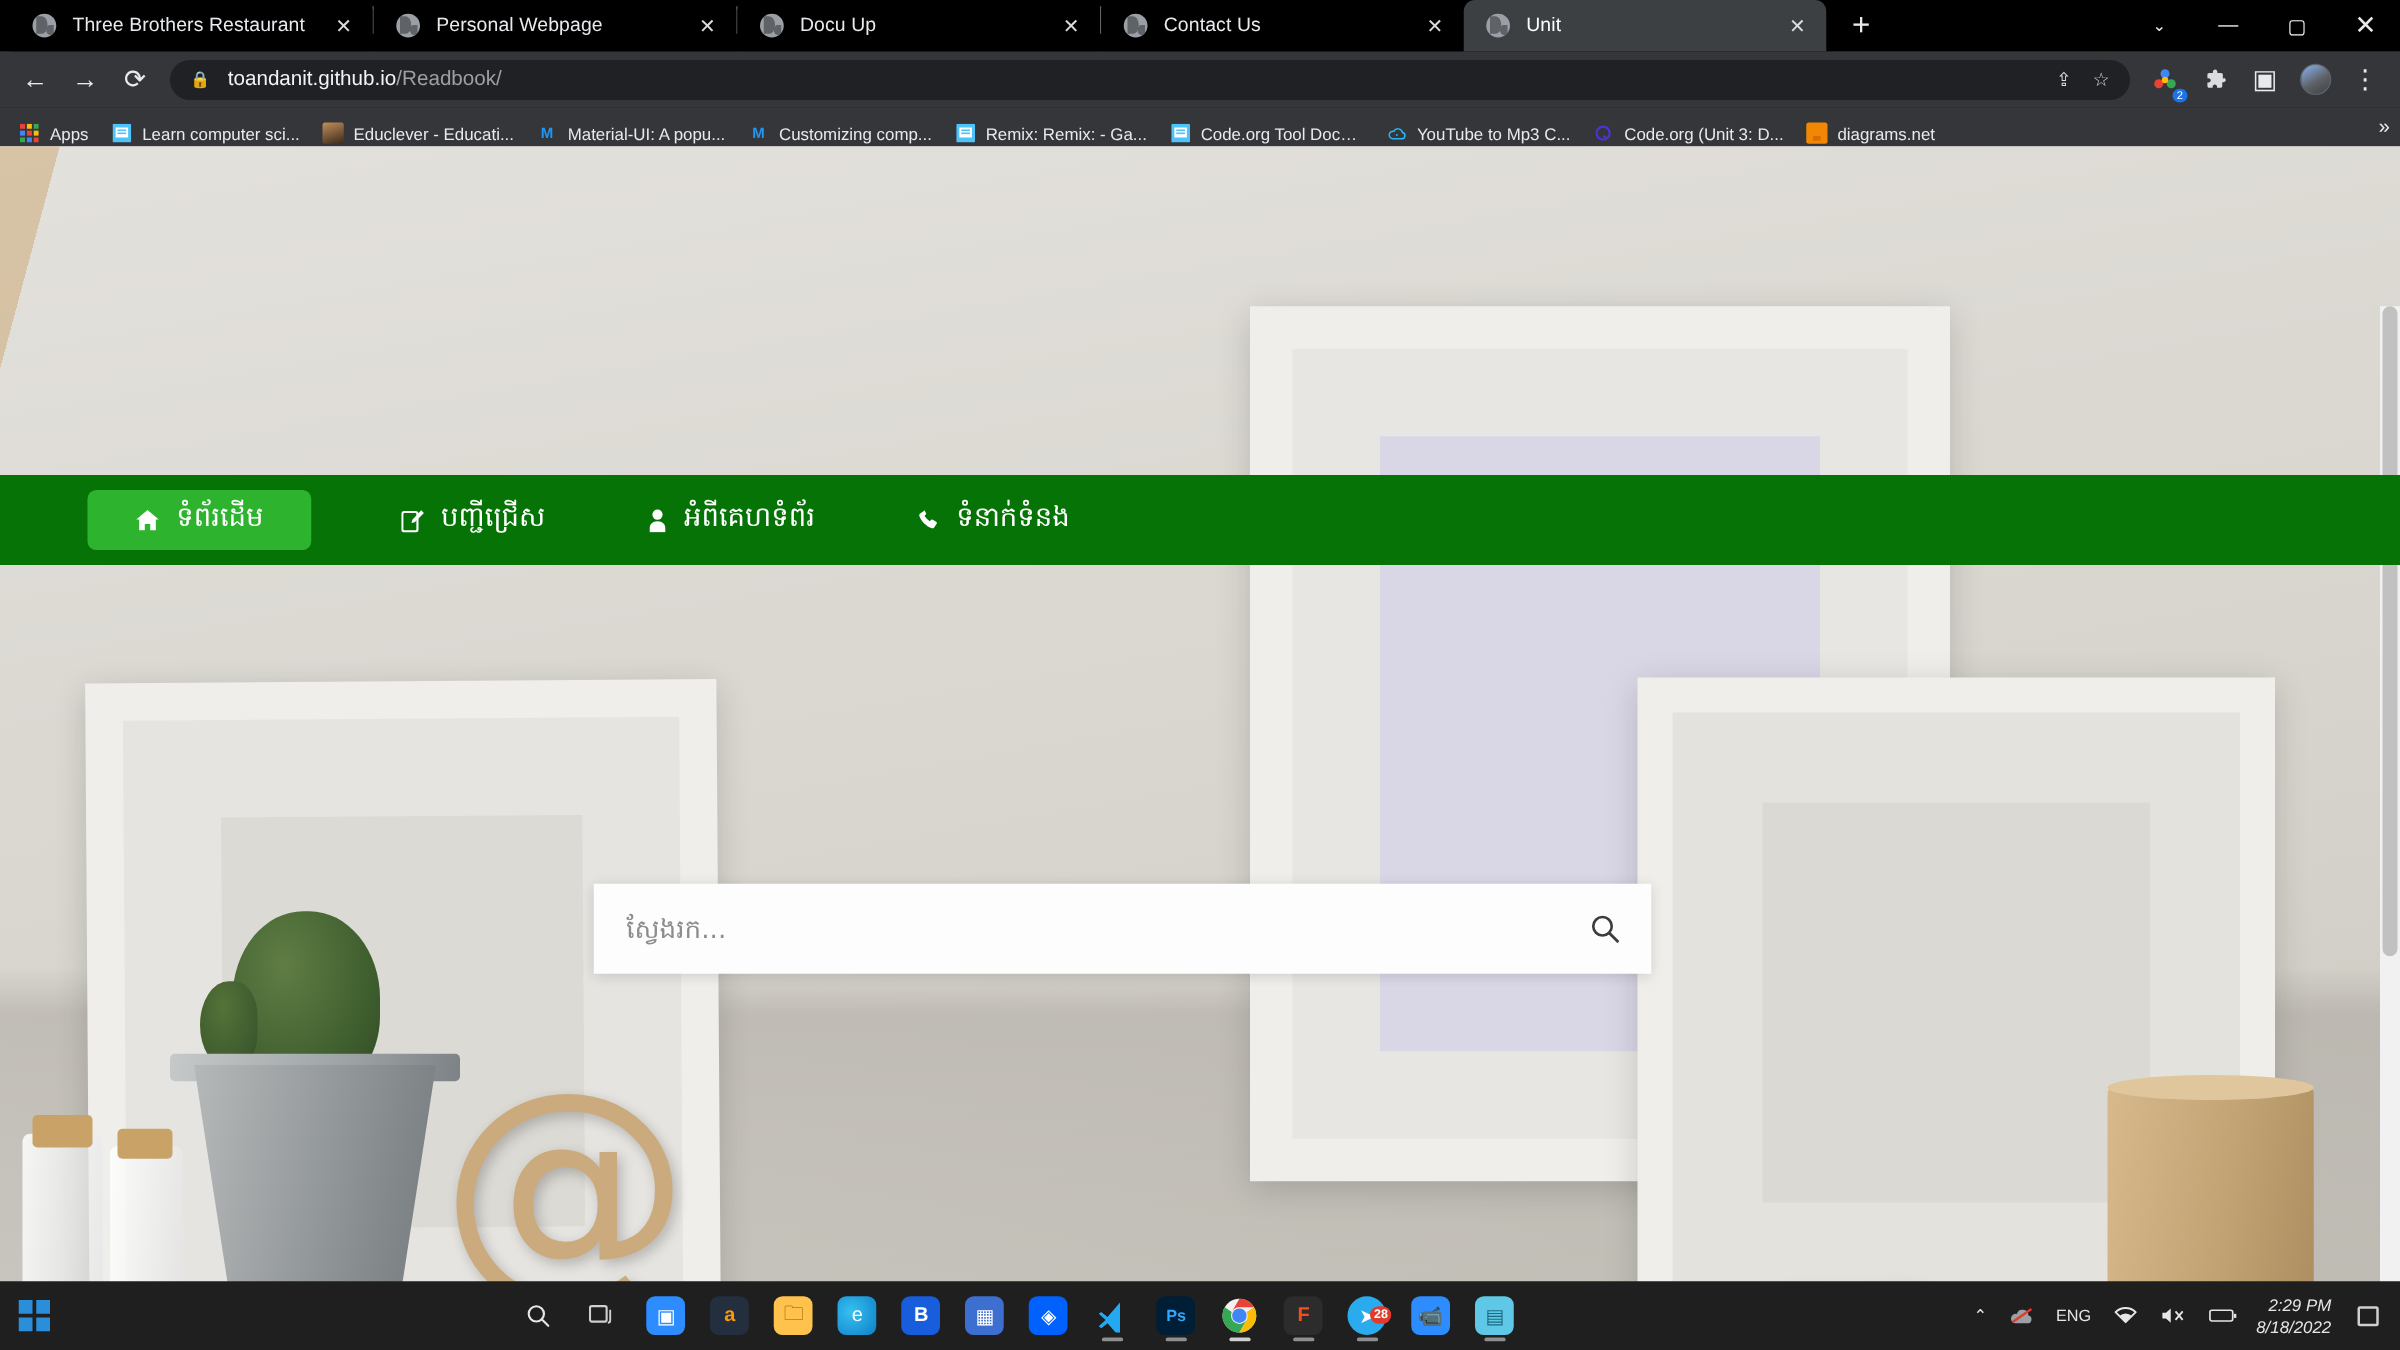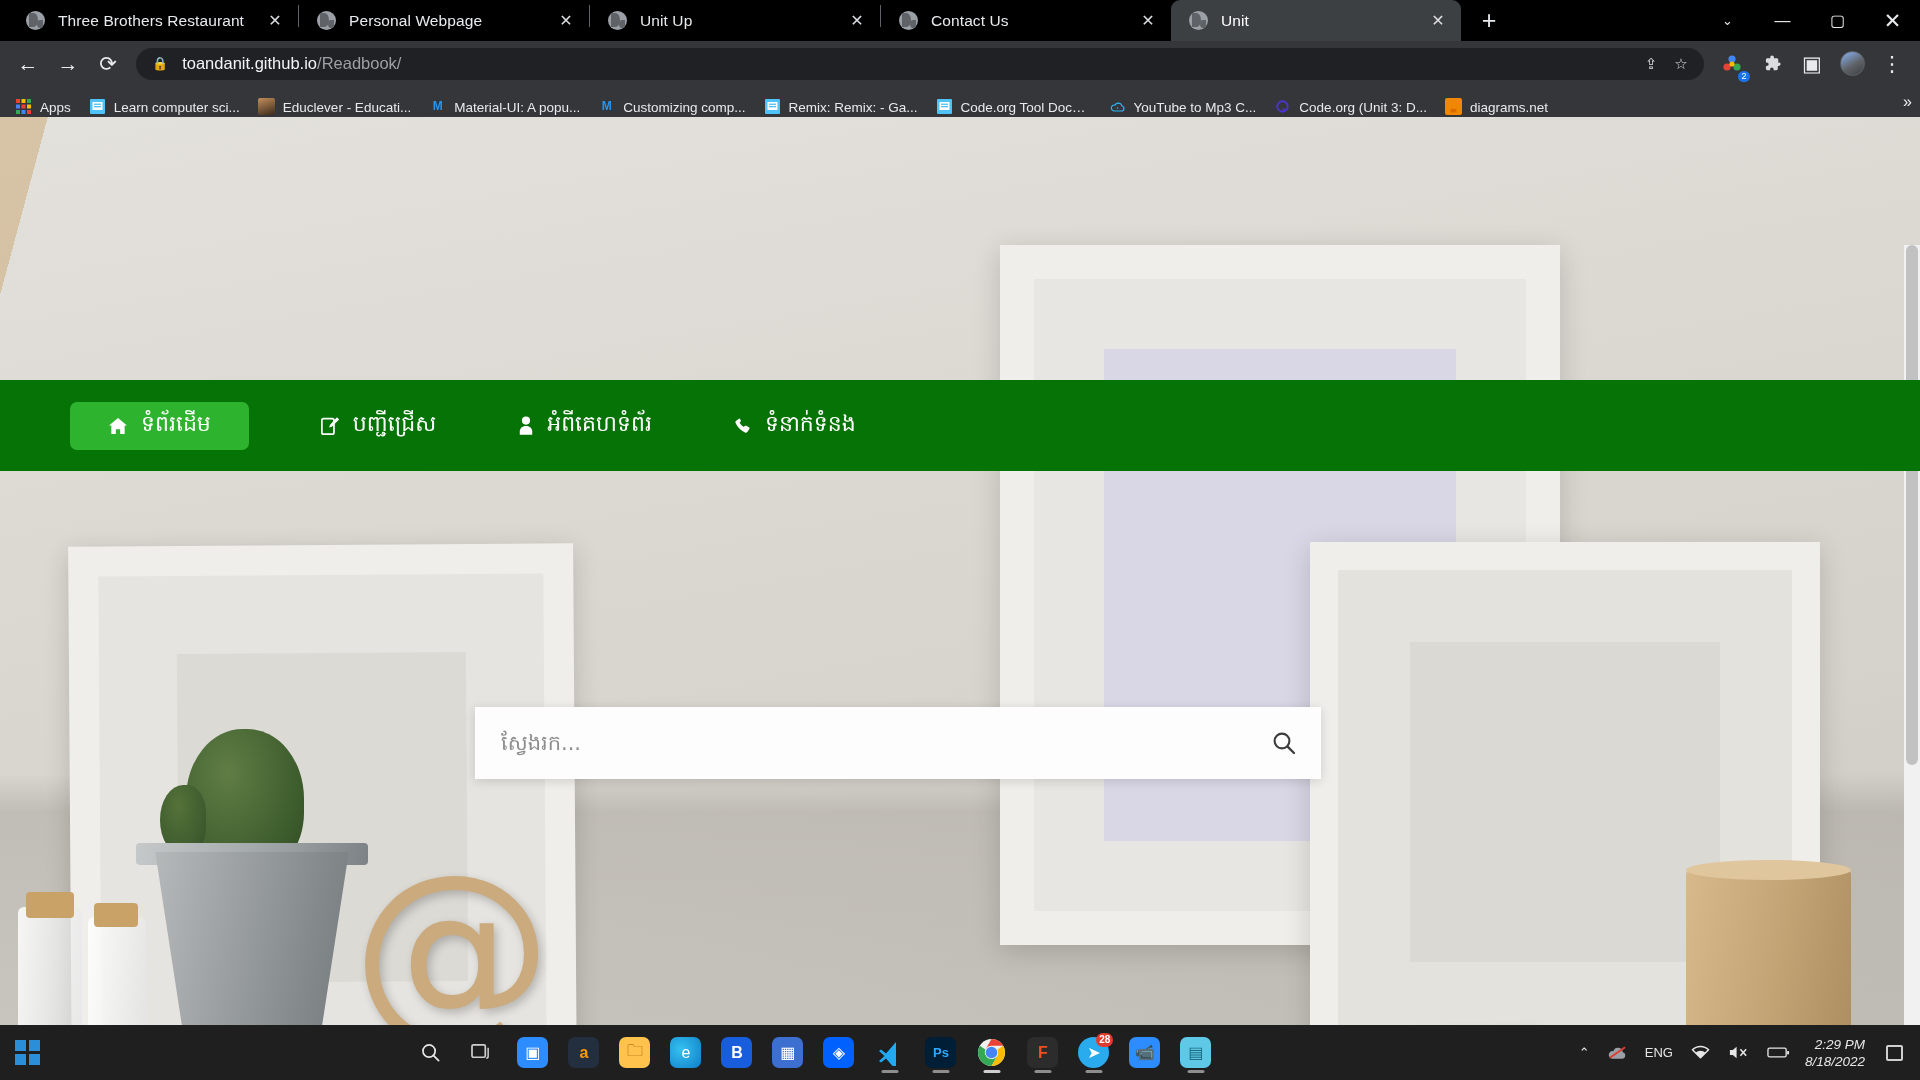--- a/index.html
+++ b/index.html
@@ -205,21 +205,21 @@
     position: absolute; left: 128px; top: 143px; z-index: 5;
     font-size: 46px; color: #ffffff; letter-spacing: 1px;
     font-family: "DejaVu Sans", sans-serif;
     text-shadow: -2px 0 #111, 0 2px #111, 2px 0 #111, 0 -2px #111,
                  -2px -2px #111, 2px 2px #111, -2px 2px #111, 2px -2px #111,
                  4px 5px 8px rgba(0,0,0,.35);
   }
 
   
   .navbar {
-    position: absolute; left: 0; top: 263px; width: 100%; height: 91px;
+    position: absolute; left: 0; top: 263px; width: 100%; height: 72px;
     background: #067306; z-index: 6; display: flex; align-items: center; padding-left: 70px;
   }
   .navlink {
     display: flex; align-items: center; gap: 13px; color: #ffffff;
     font-size: 22px; padding: 0 10px; height: 44px; white-space: nowrap;
     font-family: "DejaVu Sans", sans-serif;
   }
   .navlink.active {
     background: #2eb32e; border-radius: 7px; padding: 0 38px; height: 48px;
   }
@@ -264,21 +264,21 @@
   .tbicon {
     width: 47px; height: 47px; display: flex; align-items: center; justify-content: center;
     position: relative; border-radius: 4px; font-size: 20px; color:#fff;
   }
   .tbicon .sq { width: 31px; height: 31px; border-radius: 7px; display:flex; align-items:center; justify-content:center; font-size:16px; color:#fff;}
   .tbicon .dot {
     position: absolute; bottom: 3px; left: 50%; transform: translateX(-50%);
     width: 17px; height: 3px; border-radius: 2px; background: #8e8e8e;
   }
   .tbadge {
-    position: absolute; top: 4px; right: 4px; background: #e23b2e; color: #fff;
+    position: absolute; top: 16px; right: 4px; background: #e23b2e; color: #fff;
     font-size: 10px; line-height: 14px; min-width: 17px; text-align:center;
     border-radius: 8px; padding: 0 3px; font-weight: bold;
   }
   .tb-right { display: flex; align-items: center; padding-right: 10px; color: #e6e6e6; font-size: 13px; gap: 4px; }
   .tr-item { padding: 0 7px; height: 46px; display: flex; align-items: center; }
   .clock { display: flex; flex-direction: column; align-items: flex-end; line-height: 17px; padding: 0 10px 0 4px; font-size: 13.5px; font-style: italic; }
   .notif-sq { width: 17px; height: 16px; border: 2px solid #cfcfcf; border-radius: 2px; }
 </style>
 </head>
 <body>
@@ -293,21 +293,21 @@
     </div>
     <div class="tab-sep"></div>
     <div class="tab">
       <span class="favicon"></span>
       <span class="tab-title">Personal Webpage</span>
       <span class="tab-close">✕</span>
     </div>
     <div class="tab-sep"></div>
     <div class="tab">
       <span class="favicon"></span>
-      <span class="tab-title">Unit Up</span>
+      <span class="tab-title">Docu Up</span>
       <span class="tab-close">✕</span>
     </div>
     <div class="tab-sep"></div>
     <div class="tab">
       <span class="favicon"></span>
       <span class="tab-title">Contact Us</span>
       <span class="tab-close">✕</span>
     </div>
     <div class="tab active">
       <span class="favicon"></span>

